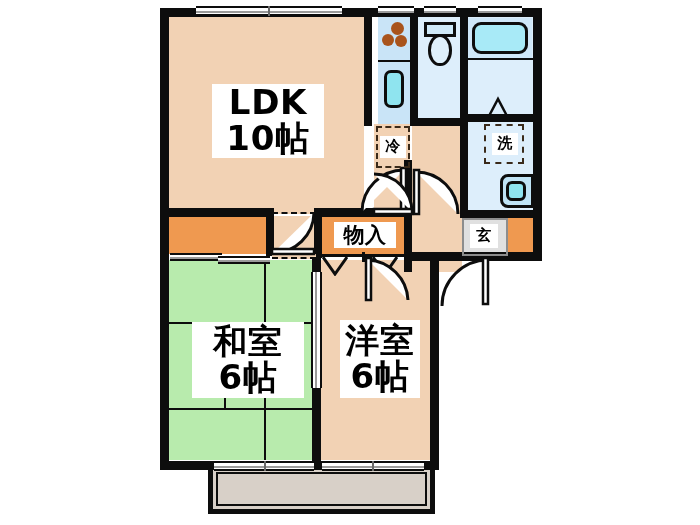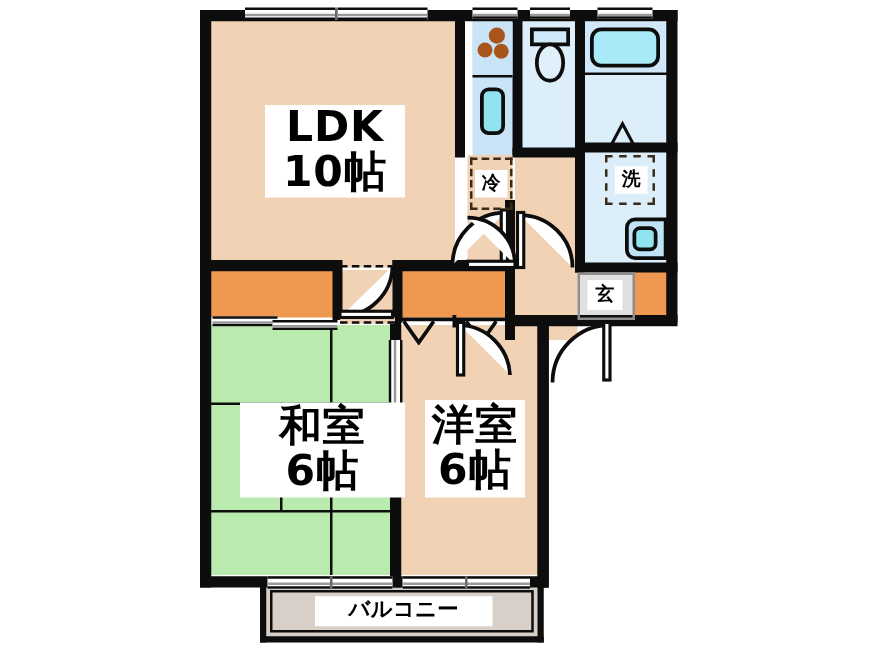--- a/index.html
+++ b/index.html
@@ -286,23 +286,23 @@
 
   <div class="b vanity-out" style="left:500px;top:174px;width:34px;height:34px;"></div>
   <div class="b vanity-in" style="left:506px;top:181px;width:20px;height:20px;"></div>
 
   <div class="label lbl-sm" style="left:470px;top:224px;width:28px;height:24px;">玄</div>
   <div class="b" style="left:462px;top:218px;width:46px;height:38px;border:2px solid #8d8d8d;"></div>
 
   <div class="label lbl-big" style="left:212px;top:84px;width:112px;height:74px;flex-direction:column;">LDK
 10帖</div>
 
-  <div class="label lbl-big" style="left:192px;top:322px;width:132px;height:76px;flex-direction:column;">和室
+  <div class="label lbl-big" style="left:192px;top:322px;width:112px;height:76px;flex-direction:column;">和室
 6帖</div>
 
   <div class="label lbl-big" style="left:340px;top:320px;width:80px;height:78px;flex-direction:column;">洋室
 6帖</div>
 
 
-
-  <div class="label lbl-mid" style="left:252px;top:477px;width:142px;height:24px;font-size:17px;">バルコニー</div>
+  <div class="label lbl-mid" style="left:334px;top:222px;width:62px;height:26px;">物入</div>
+
 
 </div>
 
 </body></html>

